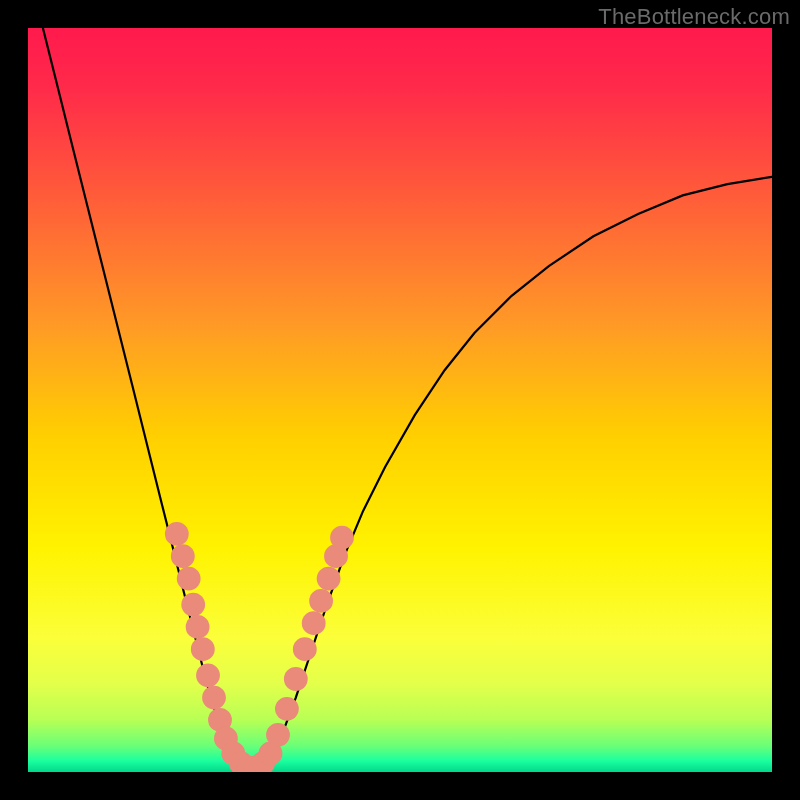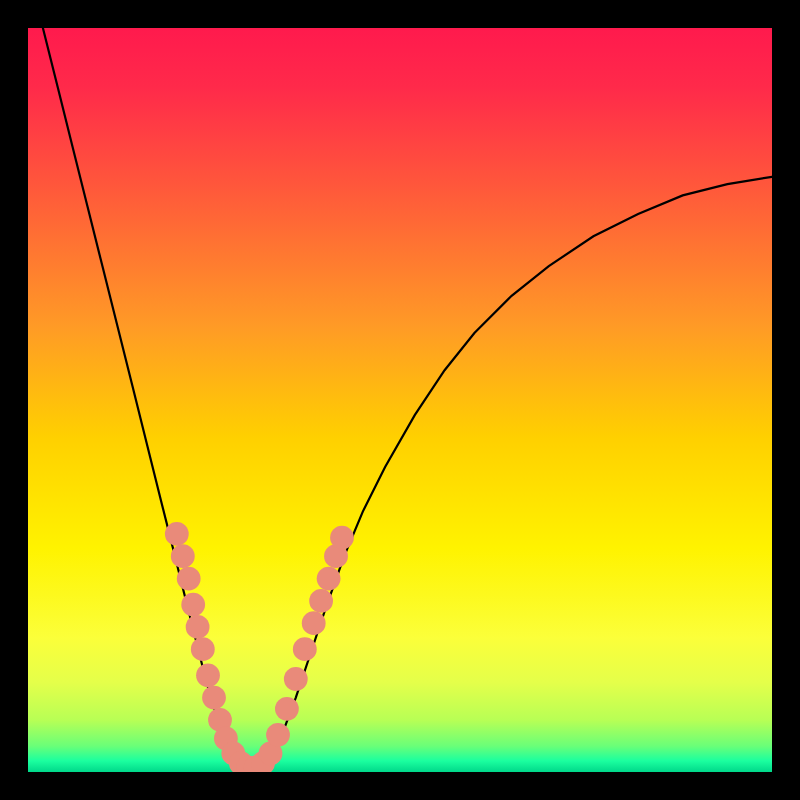--- a/index.html
+++ b/index.html
@@ -101,13 +101,14 @@
           <circle cx="276.8" cy="621.2" r="11.9" fill="#e98a7a"></circle>
           <circle cx="285.7" cy="595.2" r="11.9" fill="#e98a7a"></circle>
           <circle cx="293.1" cy="572.9" r="11.9" fill="#e98a7a"></circle>
           <circle cx="300.6" cy="550.6" r="11.9" fill="#e98a7a"></circle>
           <circle cx="308.0" cy="528.2" r="11.9" fill="#e98a7a"></circle>
           <circle cx="314.0" cy="509.6" r="11.9" fill="#e98a7a"></circle>
         </g>
     </svg>
   </div>
 
+  <div class="attribution">TheBottleneck.com</div>
 </div>
 
 </body></html>

